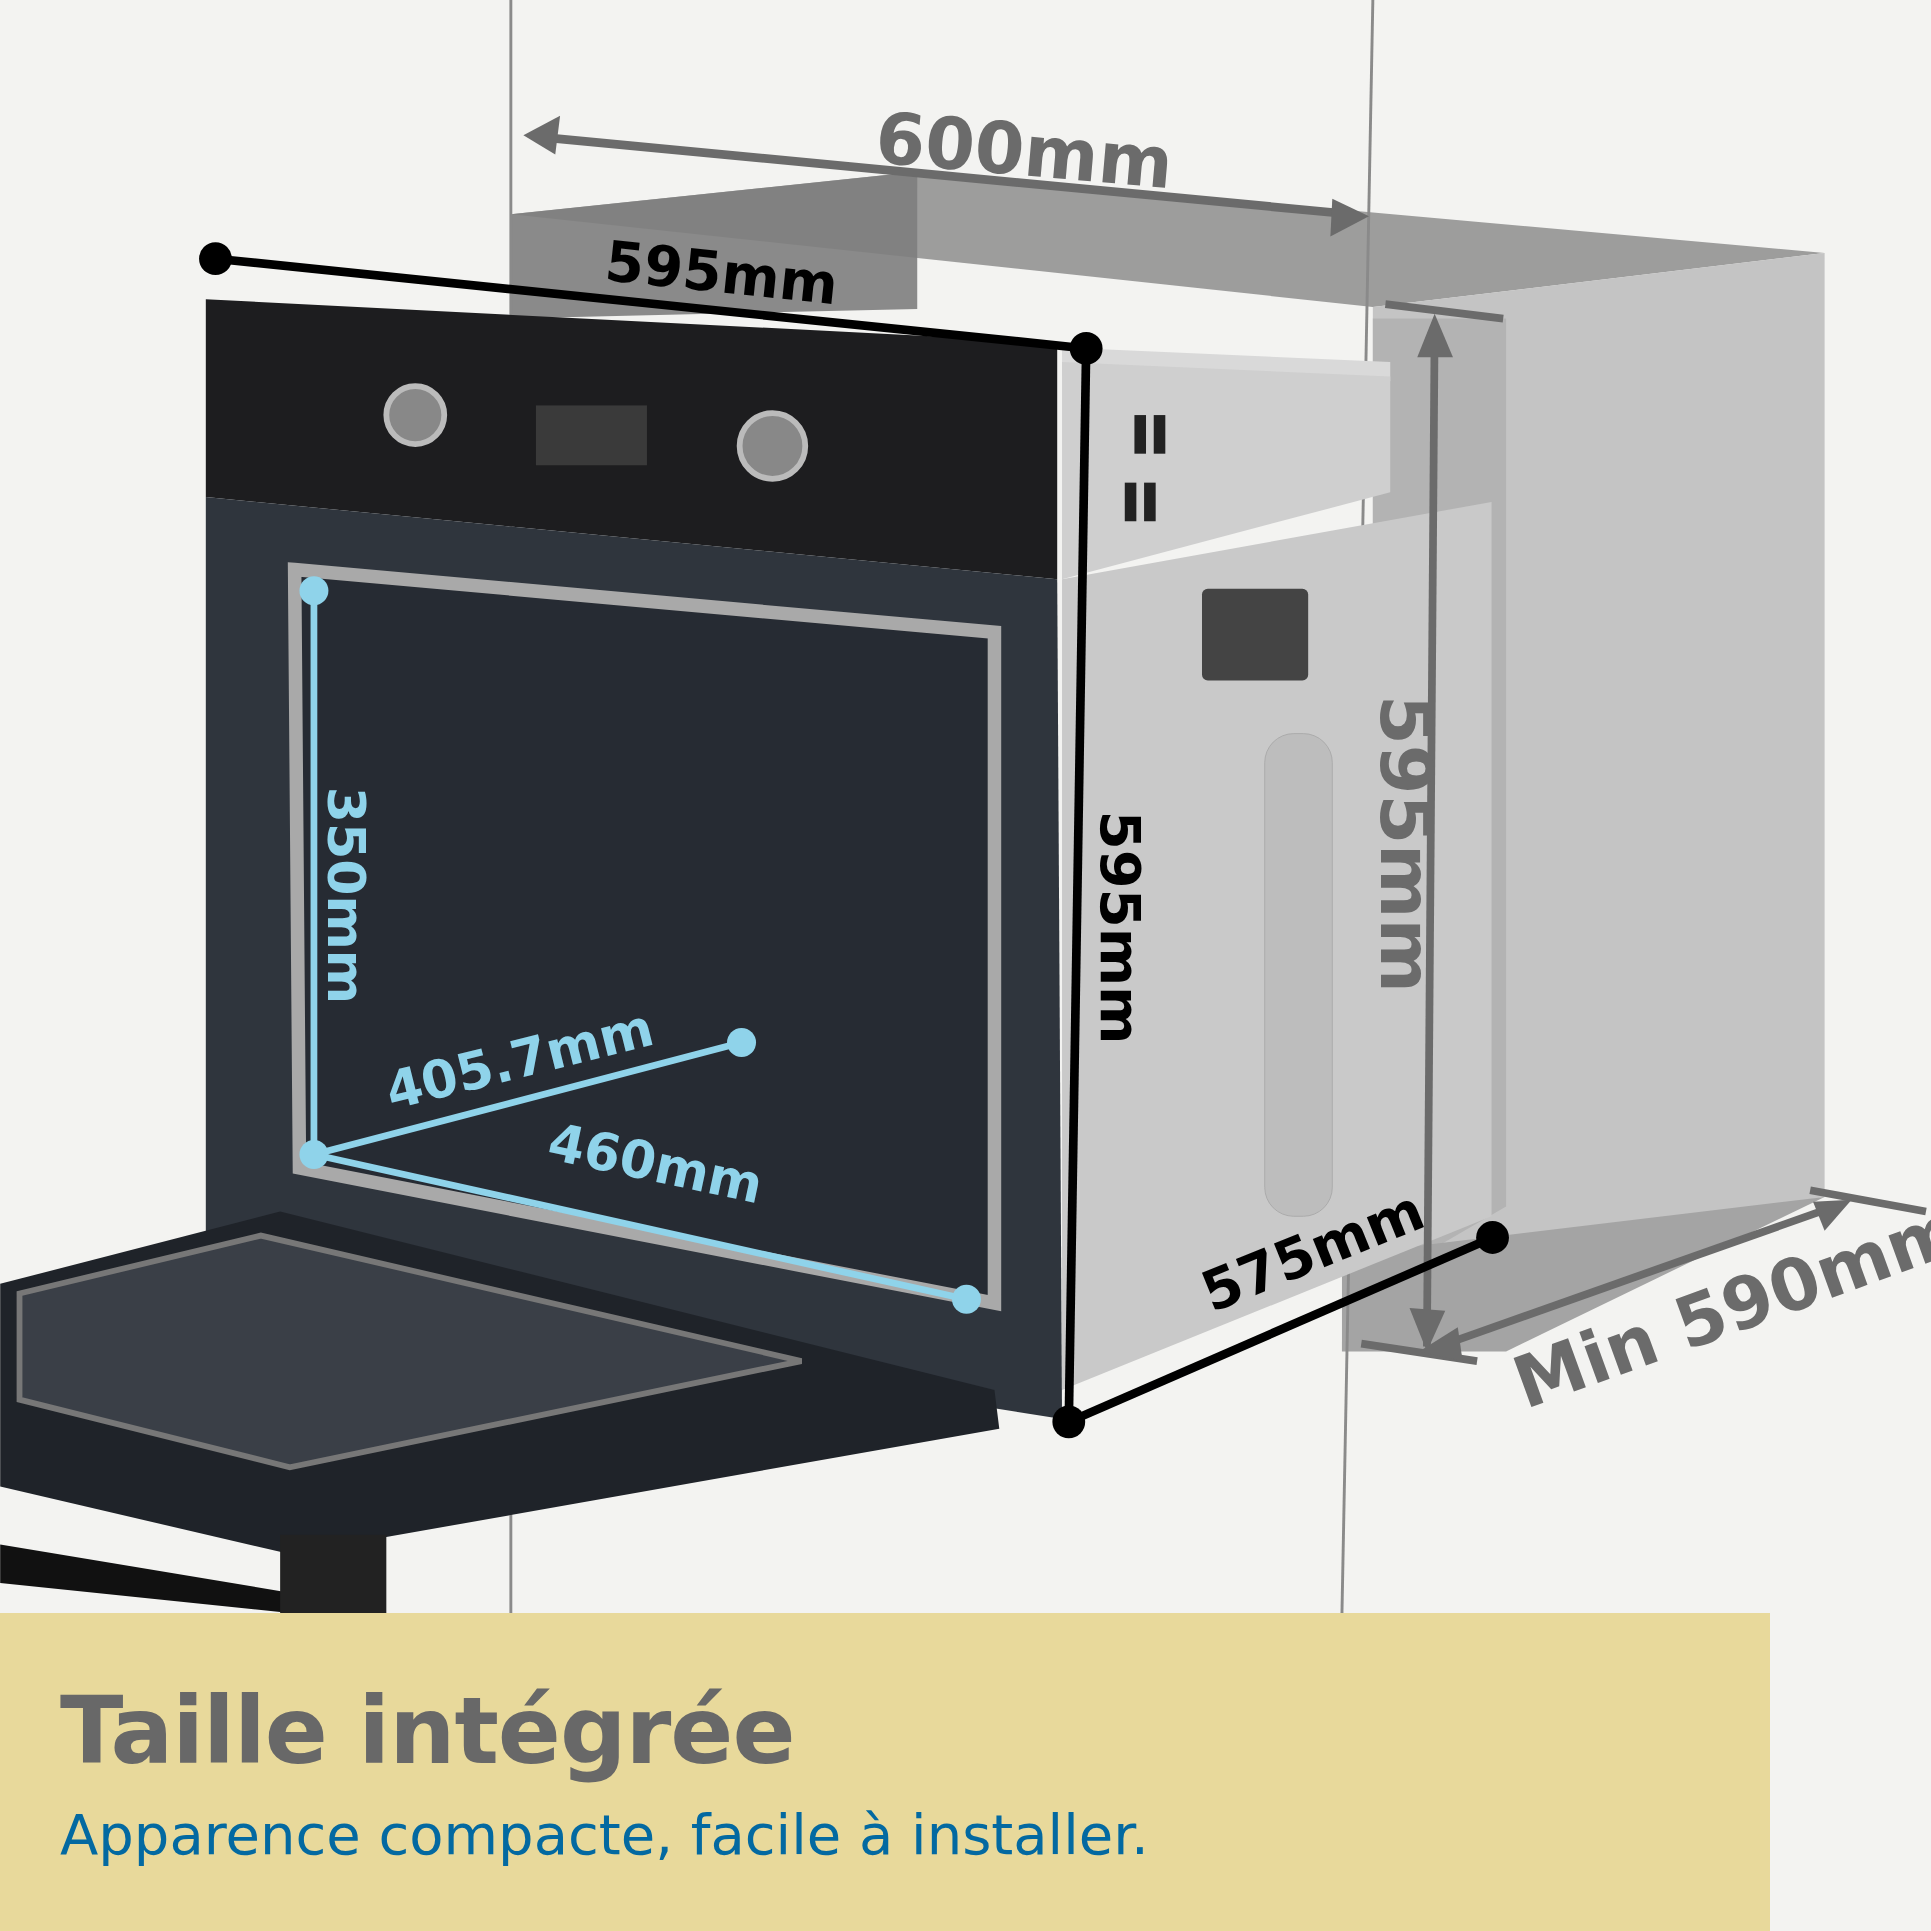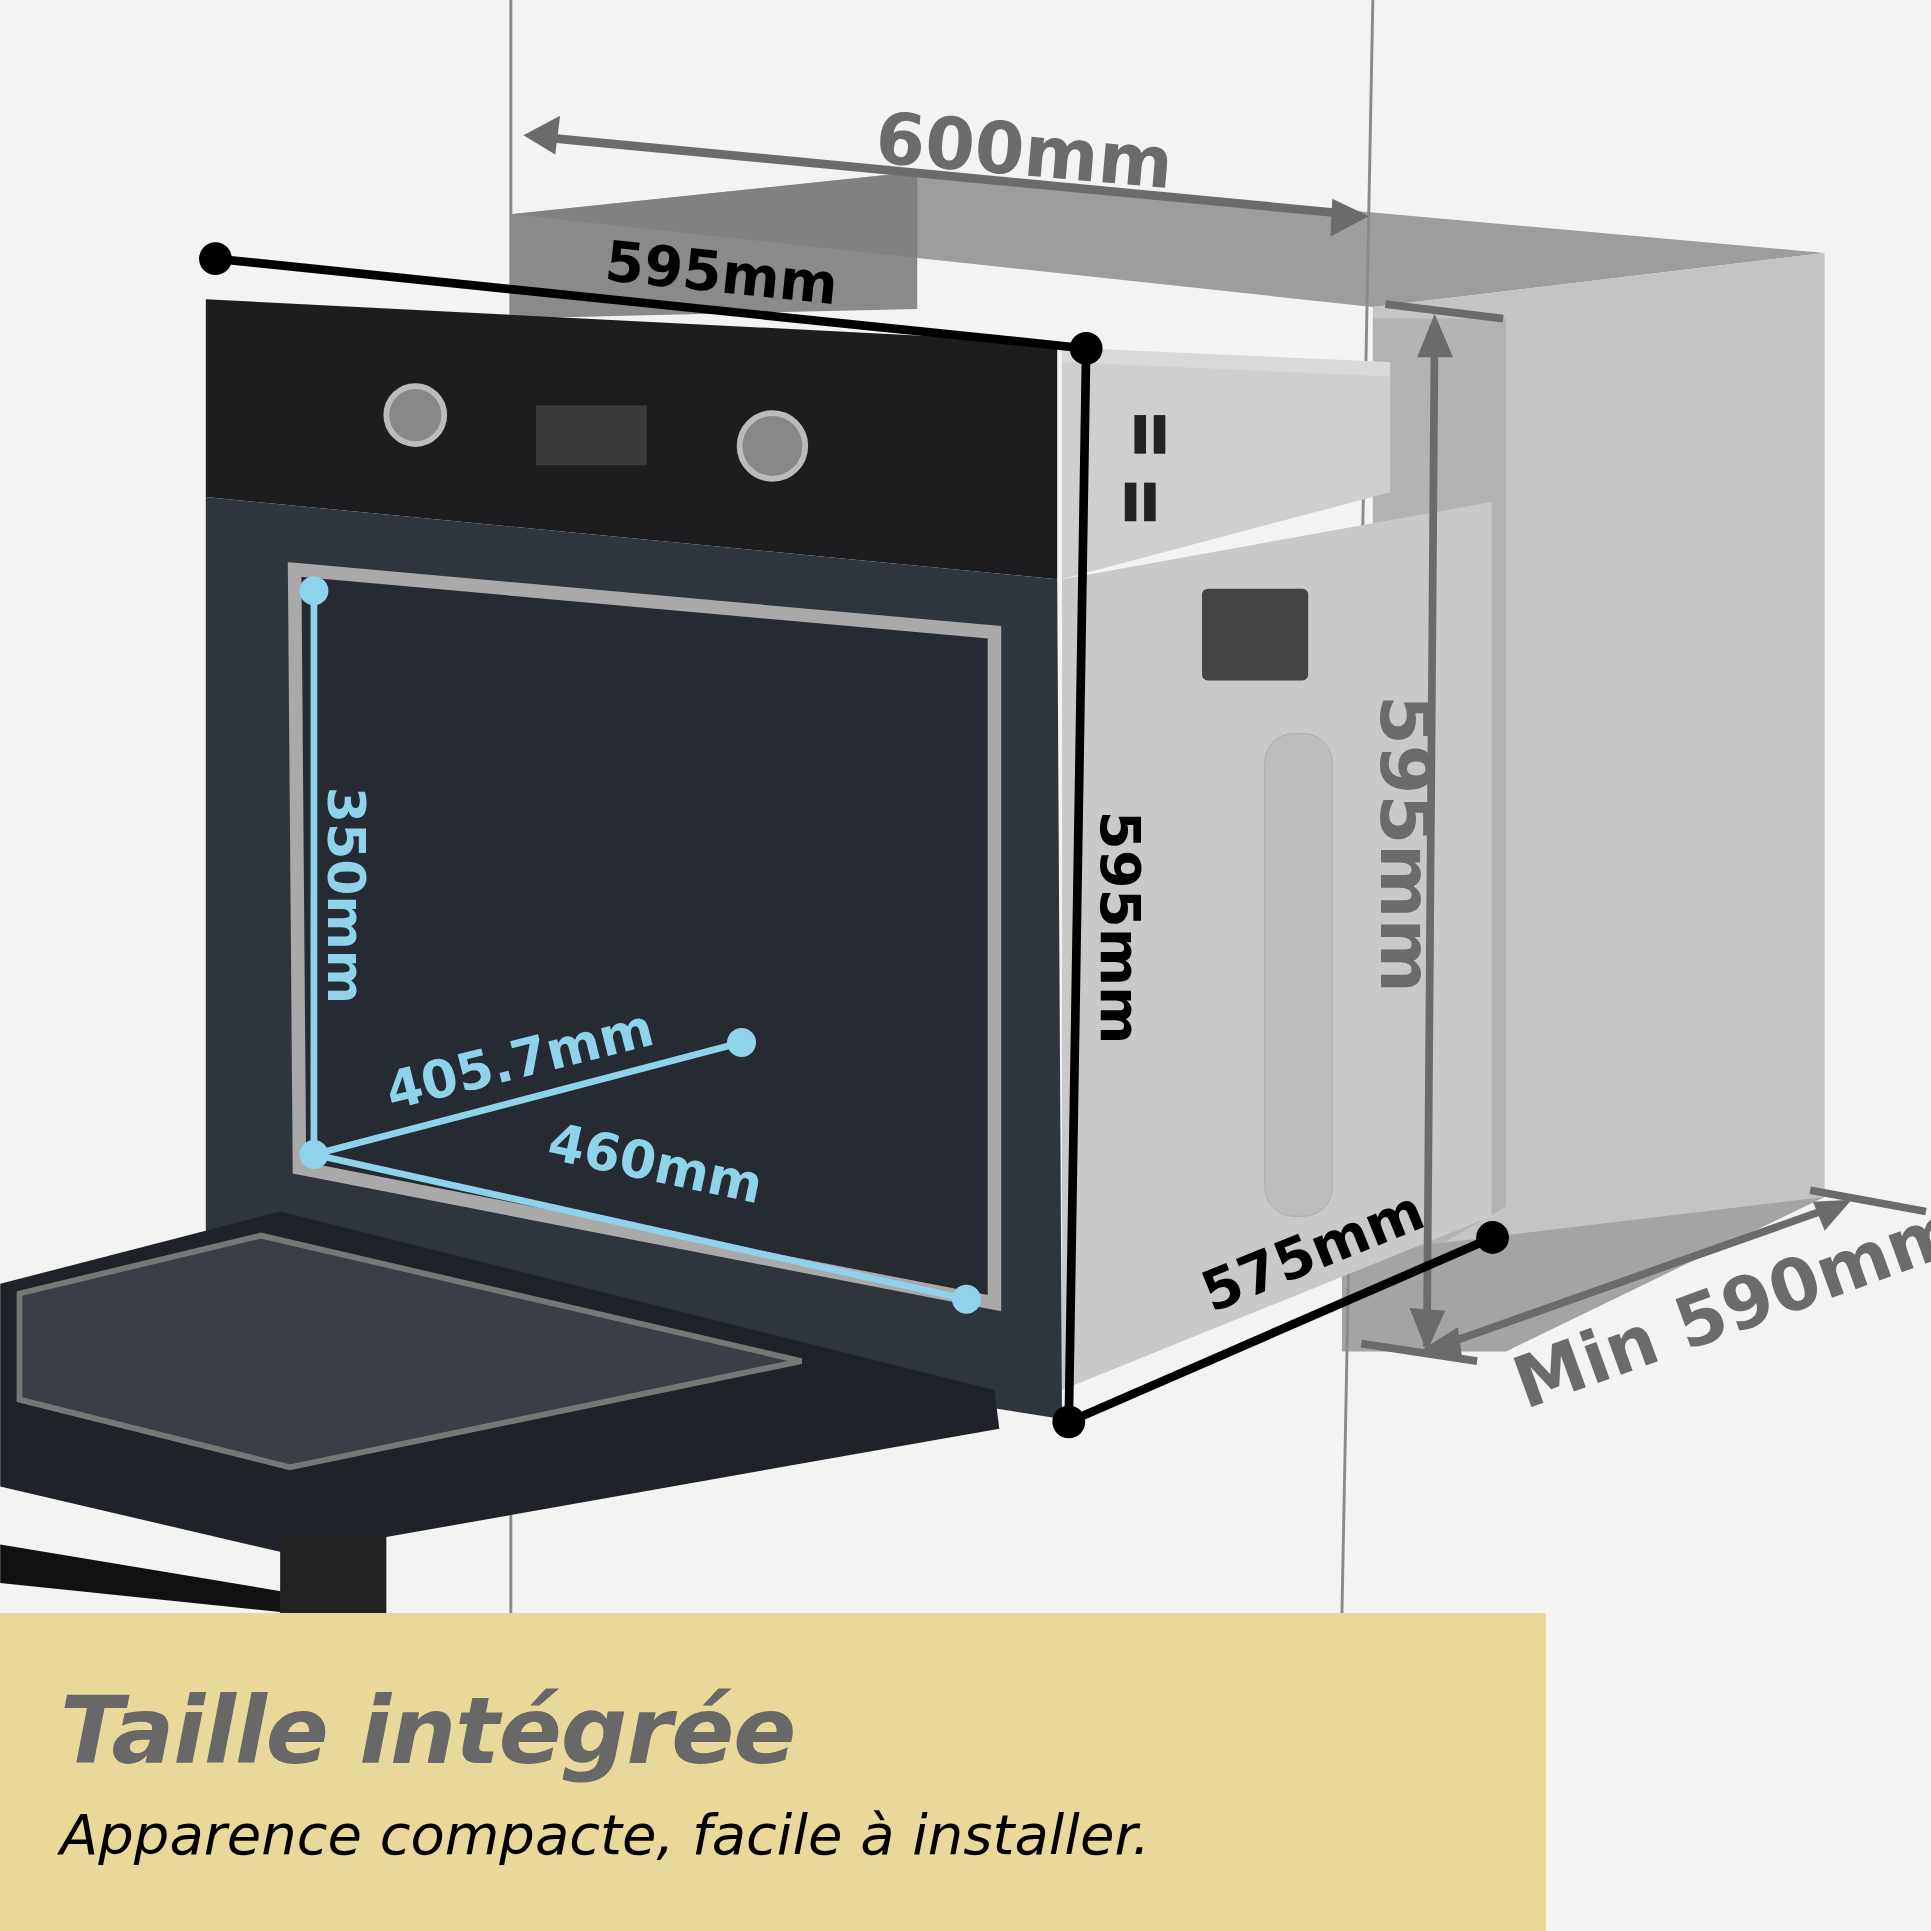--- a/index.html
+++ b/index.html
@@ -1,20 +1,20 @@
 <!DOCTYPE html>
 <html><head>
 <meta charset="utf-8">
 <style>
   html,body{margin:0;padding:0;}
   body{width:1931px;height:1931px;position:relative;overflow:hidden;background:#f3f3f1;font-family:"DejaVu Sans","Liberation Sans",sans-serif;}
   #scene{position:absolute;left:0;top:0;width:1931px;height:1613px;}
-  #banner{position:absolute;left:0;top:1613px;width:1546px;height:318px;background:#e8d99b;font-style:italic;}
+  #banner{position:absolute;left:0;top:1613px;width:1770px;height:318px;background:#e8d99b;}
   .title{position:absolute;left:60px;top:64px;font-size:93px;font-weight:bold;color:#686868;letter-spacing:-1px;white-space:nowrap;}
-  .subtitle{position:absolute;left:60px;top:189px;font-size:56px;color:#000000;white-space:nowrap;text-align:right;}
+  .subtitle{position:absolute;left:60px;top:189px;font-size:56px;color:#0369a1;white-space:nowrap;text-align:right;}
   svg text{font-family:"DejaVu Sans","Liberation Sans",sans-serif;font-weight:bold;}
 </style>
 </head>
 <body>
 
 <div id="scene">
 <svg width="1931" height="1613" viewBox="0 0 2000 1671" xmlns="http://www.w3.org/2000/svg">
 
   <g>
     <polygon points="529,222 950,178 1890,262 1422,318" fill="#8d8d8d" opacity="0.85"></polygon>

